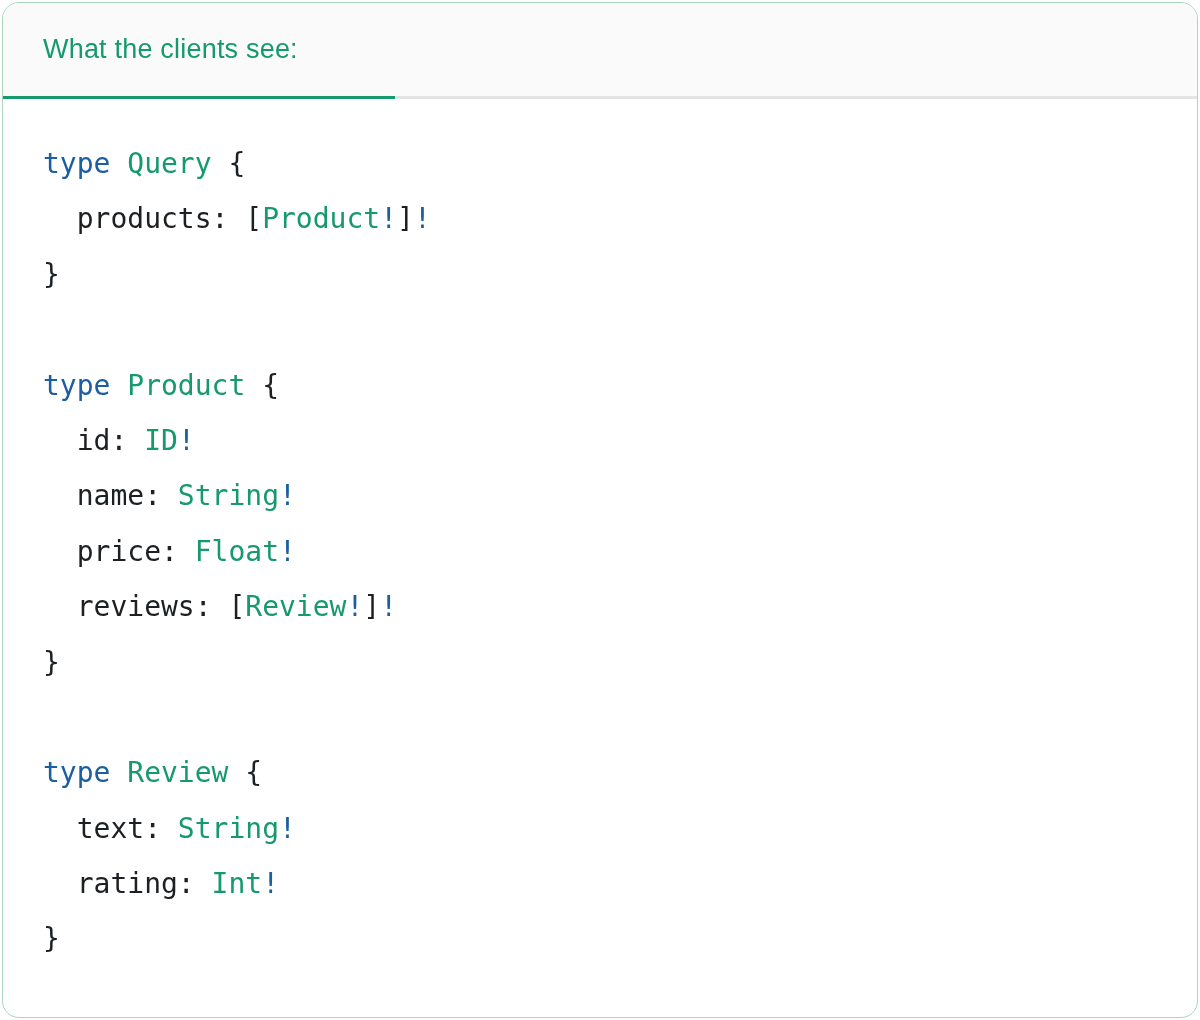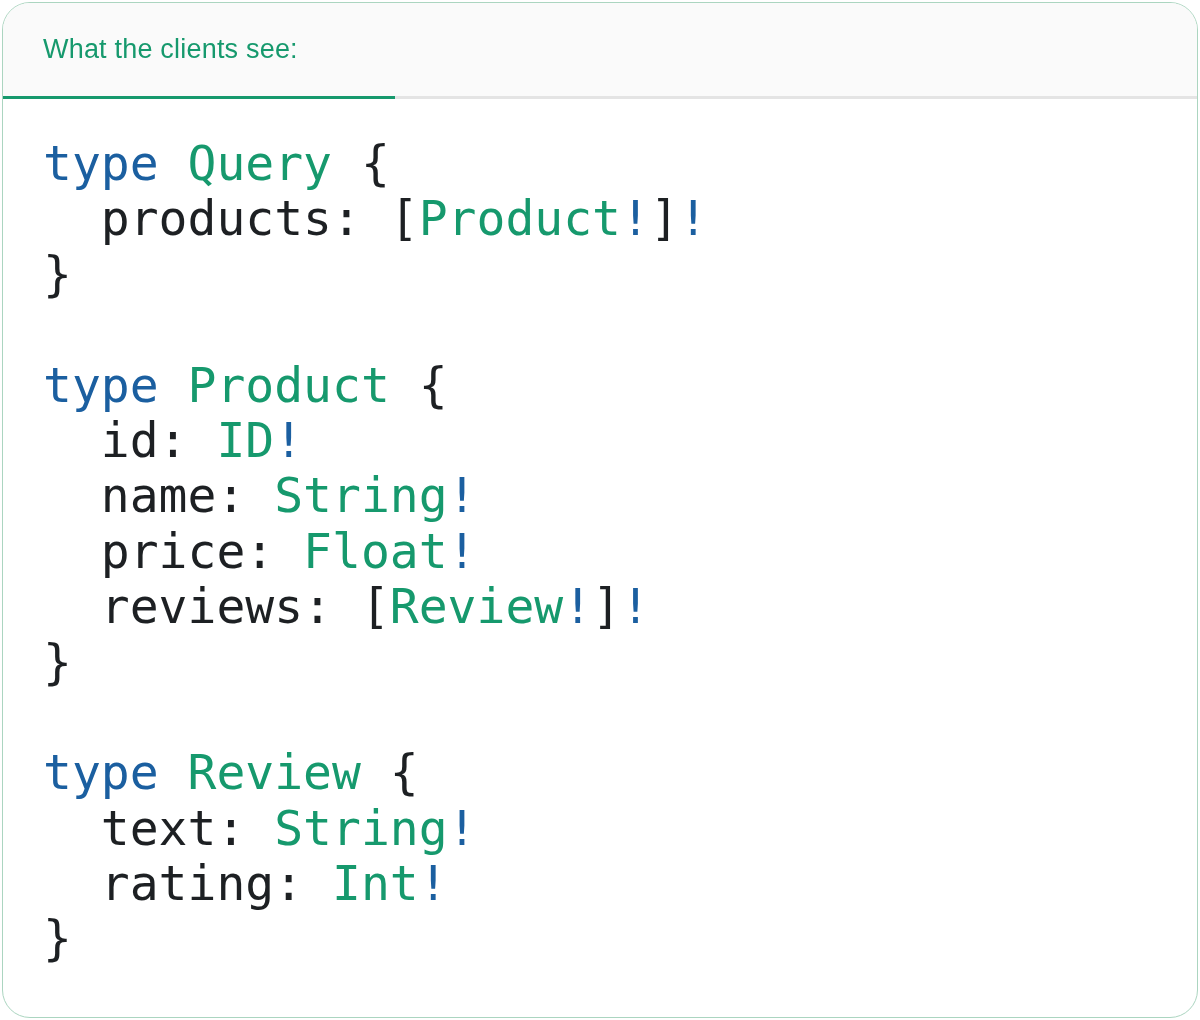--- a/index.html
+++ b/index.html
@@ -18,21 +18,21 @@
     width: 1200px;
     height: 1020px;
     background: #ffffff;
     font-family: "Liberation Sans", sans-serif;
   }
   .card {
     position: absolute;
     inset: 2px;
     background: var(--card-bg);
     border: 1px solid var(--card-border);
-    border-radius: 28px;
+    border-radius: 17px;
     overflow: hidden;
   }
   .tab-bar {
     height: 96px;
     background: var(--header-bg);
     border-bottom: 3px solid var(--divider);
     display: flex;
     align-items: stretch;
   }
   .tab {
@@ -48,21 +48,21 @@
     font-size: 27px;
     font-weight: 500;
     letter-spacing: 0.2px;
     color: var(--accent);
     white-space: nowrap;
   }
   .code {
     margin: 0;
     padding: 37px 40px 40px 40px;
     font-family: "DejaVu Sans Mono", "Liberation Mono", monospace;
-    font-size: 48px;
+    font-size: 28px;
     line-height: 55.4px;
     color: var(--code-text);
     white-space: pre;
   }
   .code-line { height: 55.4px; }
   .tok-keyword { color: var(--keyword-blue); }
   .tok-type    { color: var(--accent); }
   .tok-bang    { color: var(--keyword-blue); }
   .tok-plain   { color: var(--code-text); }
 </style>

